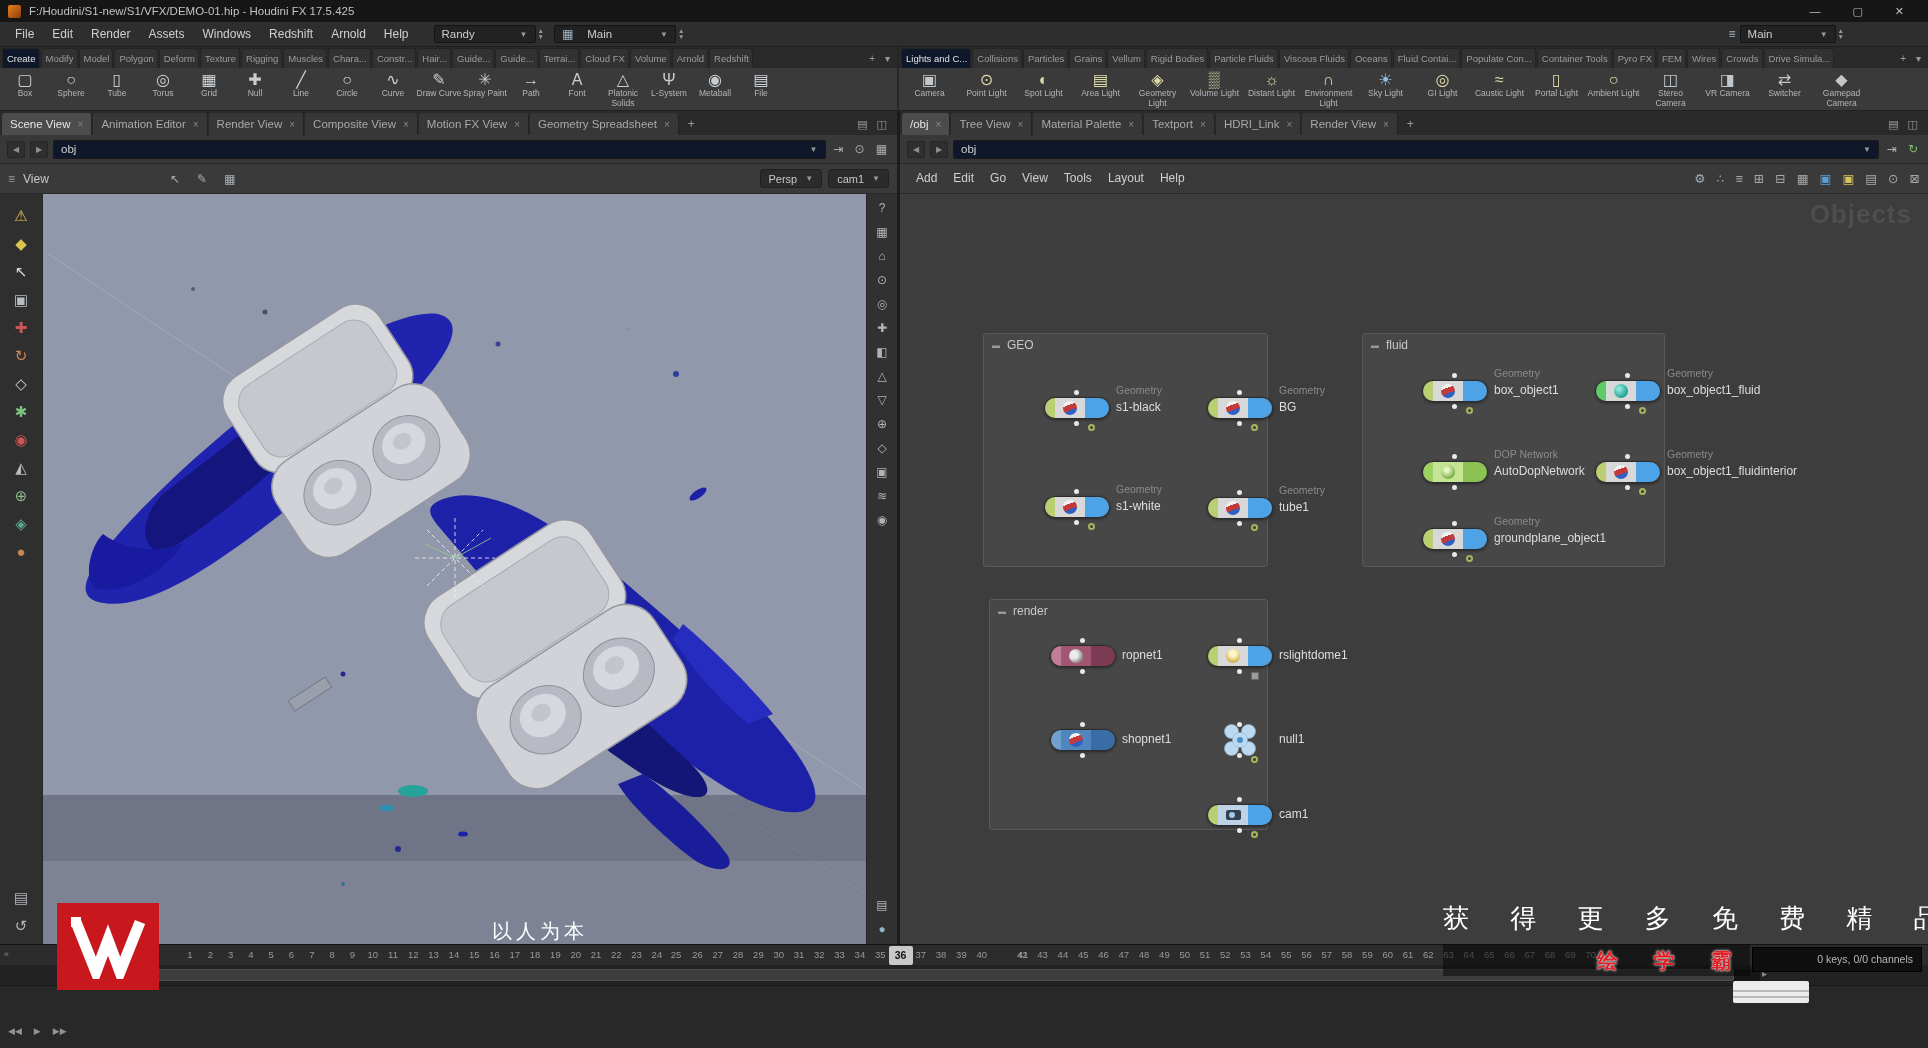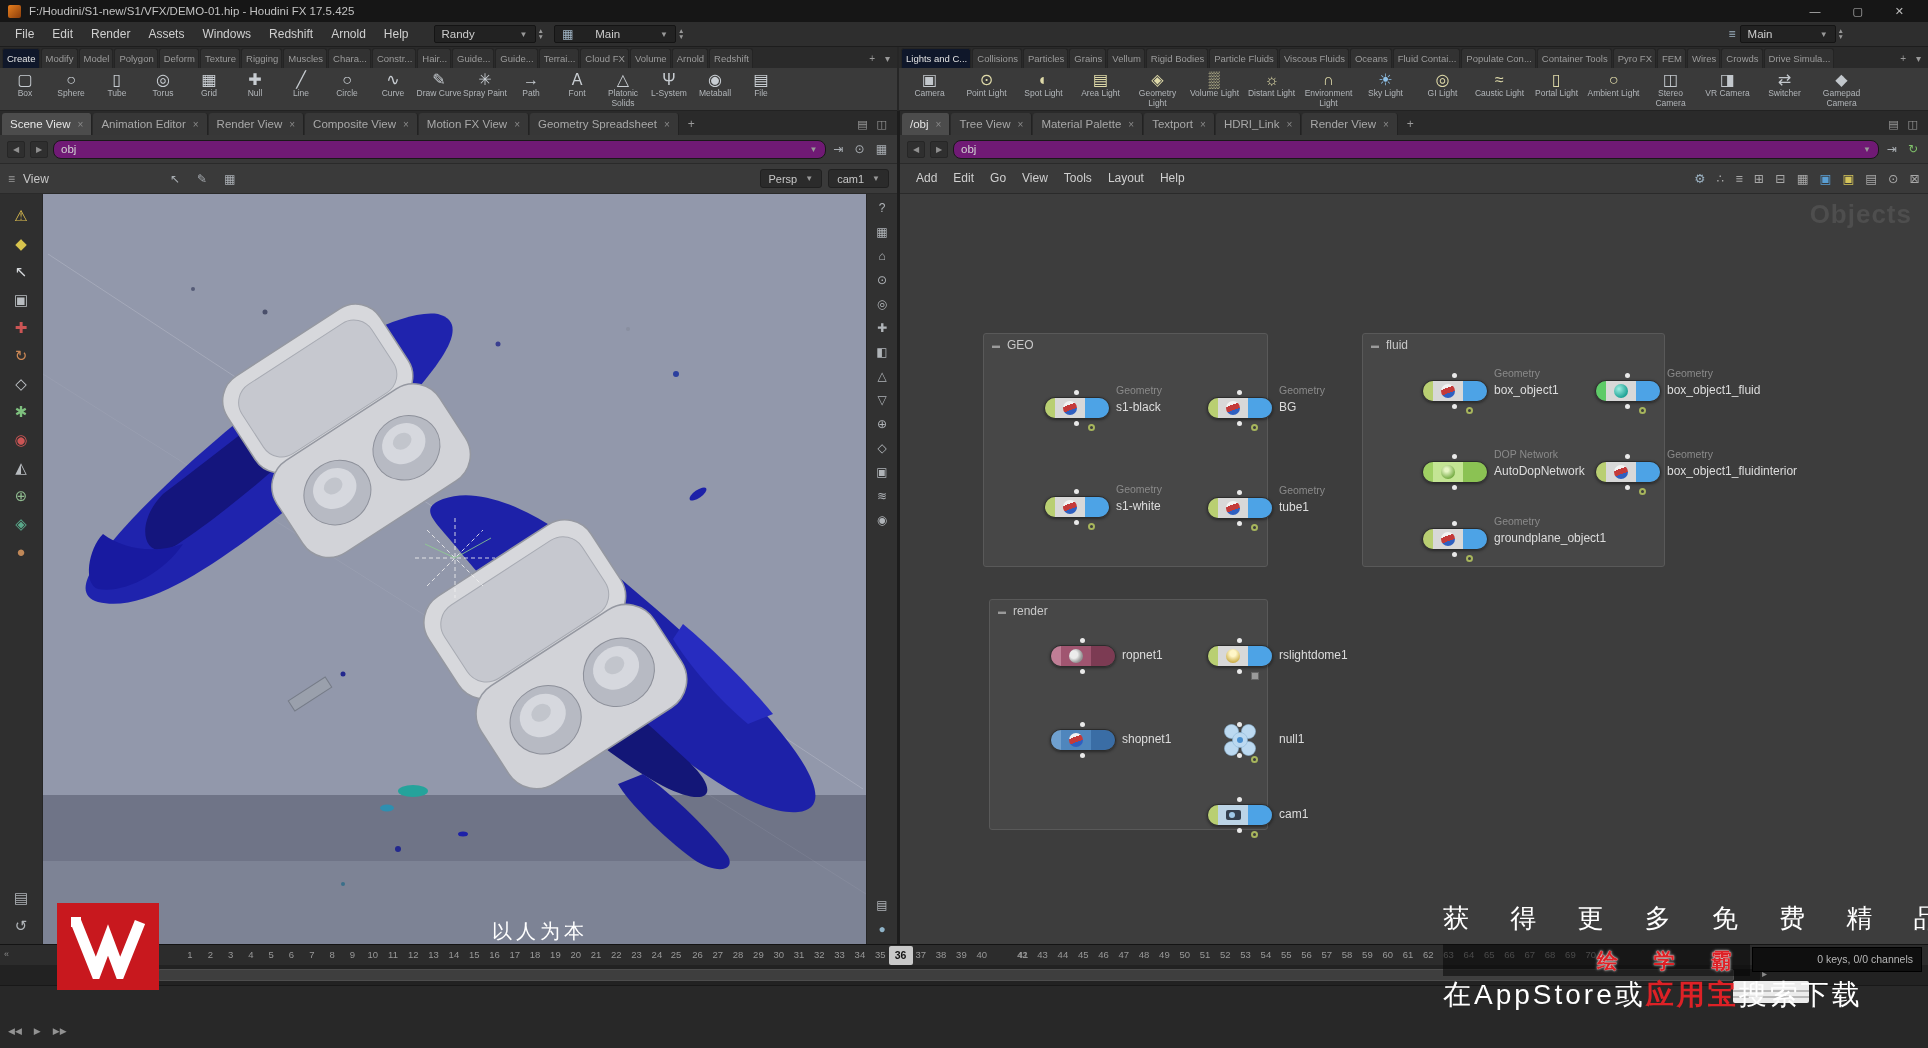--- a/index.html
+++ b/index.html
@@ -8,21 +8,21 @@
     font-family:"Liberation Sans","DejaVu Sans",sans-serif;color:#c8c8c8;font-size:12px;user-select:none}
 
   
   #titlebar{position:absolute;left:0;top:0;width:100%;height:22px;background:#161616;display:flex;align-items:center;gap:8px;padding:0 8px;font-size:11.5px;color:#c2c2c2}
   #app-icon{width:13px;height:13px;border-radius:2px;background:linear-gradient(135deg,#e8801e,#8a3d0c);flex:0 0 auto}
   #win-btns{margin-left:auto;display:flex;gap:32px;padding-right:16px;font-size:11px;color:#bdbdbd}
 
   
   #menubar{position:absolute;top:22px;left:0;width:100%;height:25px;background:#2e2e2e;border-bottom:1px solid #1d1d1d;display:flex;align-items:center;padding:0 6px;font-size:12px}
   .menu-item{padding:0 9px;line-height:24px;color:#d0d0d0;white-space:nowrap}
-  .combo{display:flex;align-items:center;gap:22px;background:#222;border:1px solid #141414;border-radius:2px;height:18px;padding:0 7px;font-size:11.5px;color:#ccc;white-space:nowrap}
+  .combo{display:flex;align-items:center;gap:14px;background:#222;border:1px solid #141414;border-radius:2px;height:18px;padding:0 7px;font-size:11.5px;color:#ccc;white-space:nowrap}
   .dd{margin-left:auto;font-size:8px;color:#999}
   .spinner{display:flex;flex-direction:column;justify-content:center;font-size:6.5px;line-height:6px;color:#999;margin-left:2px}
   #desktop-combo{width:102px;margin-left:16px}
   #main-combo{width:122px;margin-left:10px}
   #right-main-combo{width:96px}
   .cicon{color:#9fb3c3;font-size:12px;padding:0 4px}
   .mb-spacer{flex:1}
   #mb-right-pad{width:78px}
 
   
@@ -45,21 +45,21 @@
   #right-pane{position:absolute;left:900px;top:111px;width:1028px;height:833px;background:#333}
   #vdivider{position:absolute;left:897px;top:111px;width:3px;height:833px;background:#1c1c1c}
   .pane-tabs{height:24px;background:#2a2a2a;display:flex;align-items:flex-end;overflow:hidden;padding:0 2px}
   .ptab{display:flex;align-items:center;gap:7px;padding:0 8px;height:22px;background:#373737;color:#a8a8a8;font-size:11.5px;border-right:1px solid #222;border-radius:3px 3px 0 0;white-space:nowrap;margin-right:1px}
   .ptab.active{background:#4c4c4c;color:#e5e5e5}
   .ptab-x{font-size:10px;color:#8a8a8a}
   .ptab-plus{padding:0 8px;line-height:22px;color:#9a9a9a}
   .pane-ops{margin-left:auto;display:flex;gap:9px;padding:0 8px;align-items:center;height:22px;color:#9a9a9a;font-size:11px}
   .pathbar{height:29px;background:#383838;border-bottom:1px solid #2a2a2a;display:flex;align-items:center;gap:5px;padding:0 7px}
   .nav-arrow{width:18px;height:17px;background:#2f2f2f;border:1px solid #262626;border-radius:2px;color:#8f8f8f;font-size:8px;text-align:center;line-height:16px}
-  .path-combo{flex:1;display:flex;align-items:center;height:19px;background:#701a75;border:1px solid #191919;border-radius:8px;padding:8px 7px;font-size:11.5px;color:#d2d2d2}
+  .path-combo{flex:1;display:flex;align-items:center;height:19px;background:#0f172a;border:1px solid #191919;border-radius:2px;padding:8px 7px;font-size:11.5px;color:#d2d2d2}
   .pb-icon{font-size:12px;color:#a8adb2;padding:0 3px}
   .viewrow,.netmenu{height:30px;background:#3a3a3a;border-bottom:1px solid #2a2a2a;display:flex;align-items:center;gap:8px;padding:0 8px;font-size:12px;color:#c8c8c8}
   .vr-mid{display:flex;gap:11px;margin-left:110px}
   .vr-right{margin-left:auto;display:flex;gap:6px;align-items:center}
   .cam-pill{display:flex;align-items:center;gap:8px;background:#2b2b2b;border:1px solid #202020;border-radius:3px;height:19px;padding:0 8px;font-size:11px;color:#c8c8c8}
   #net-menu-items{display:flex}
   #net-menu-items .menu-item{padding:0 8px;line-height:29px}
   #net-toolbar{margin-left:auto;display:flex;gap:11px;font-size:12.5px;align-items:center}
   .pane-body{position:absolute;left:0;top:83px;right:0;bottom:0;display:flex}
   #vp-left-strip{width:43px;background:#2f2f2f;display:flex;flex-direction:column;align-items:center;gap:12px;padding:14px 0 10px;border-right:1px solid #262626}
@@ -917,16 +917,13 @@
     <svg width="78" height="64" viewBox="0 0 78 64">
       <rect x="2" y="2" width="10" height="10" fill="#fff"></rect>
       <path d="M7 7 L27 57 L39 25 L51 57 L71 7" fill="none" stroke="#fff" stroke-width="11"></path>
     </svg>
   </div>
   <div id="promo-slogan">以人为本</div>
   <div id="promo-line1">获 得 更 多 免 费 精 品 教 程</div>
   <div id="promo-strip"></div>
   <div id="promo-hxb">绘 学 霸</div>
   <div id="promo-badge"></div>
-  <div id="promo-line2">
-    <span>在AppStore或</span><span id="promo-hl">应用宝</span><span>搜索下载</span>
-  </div>
 </div>
 
 </body></html>

